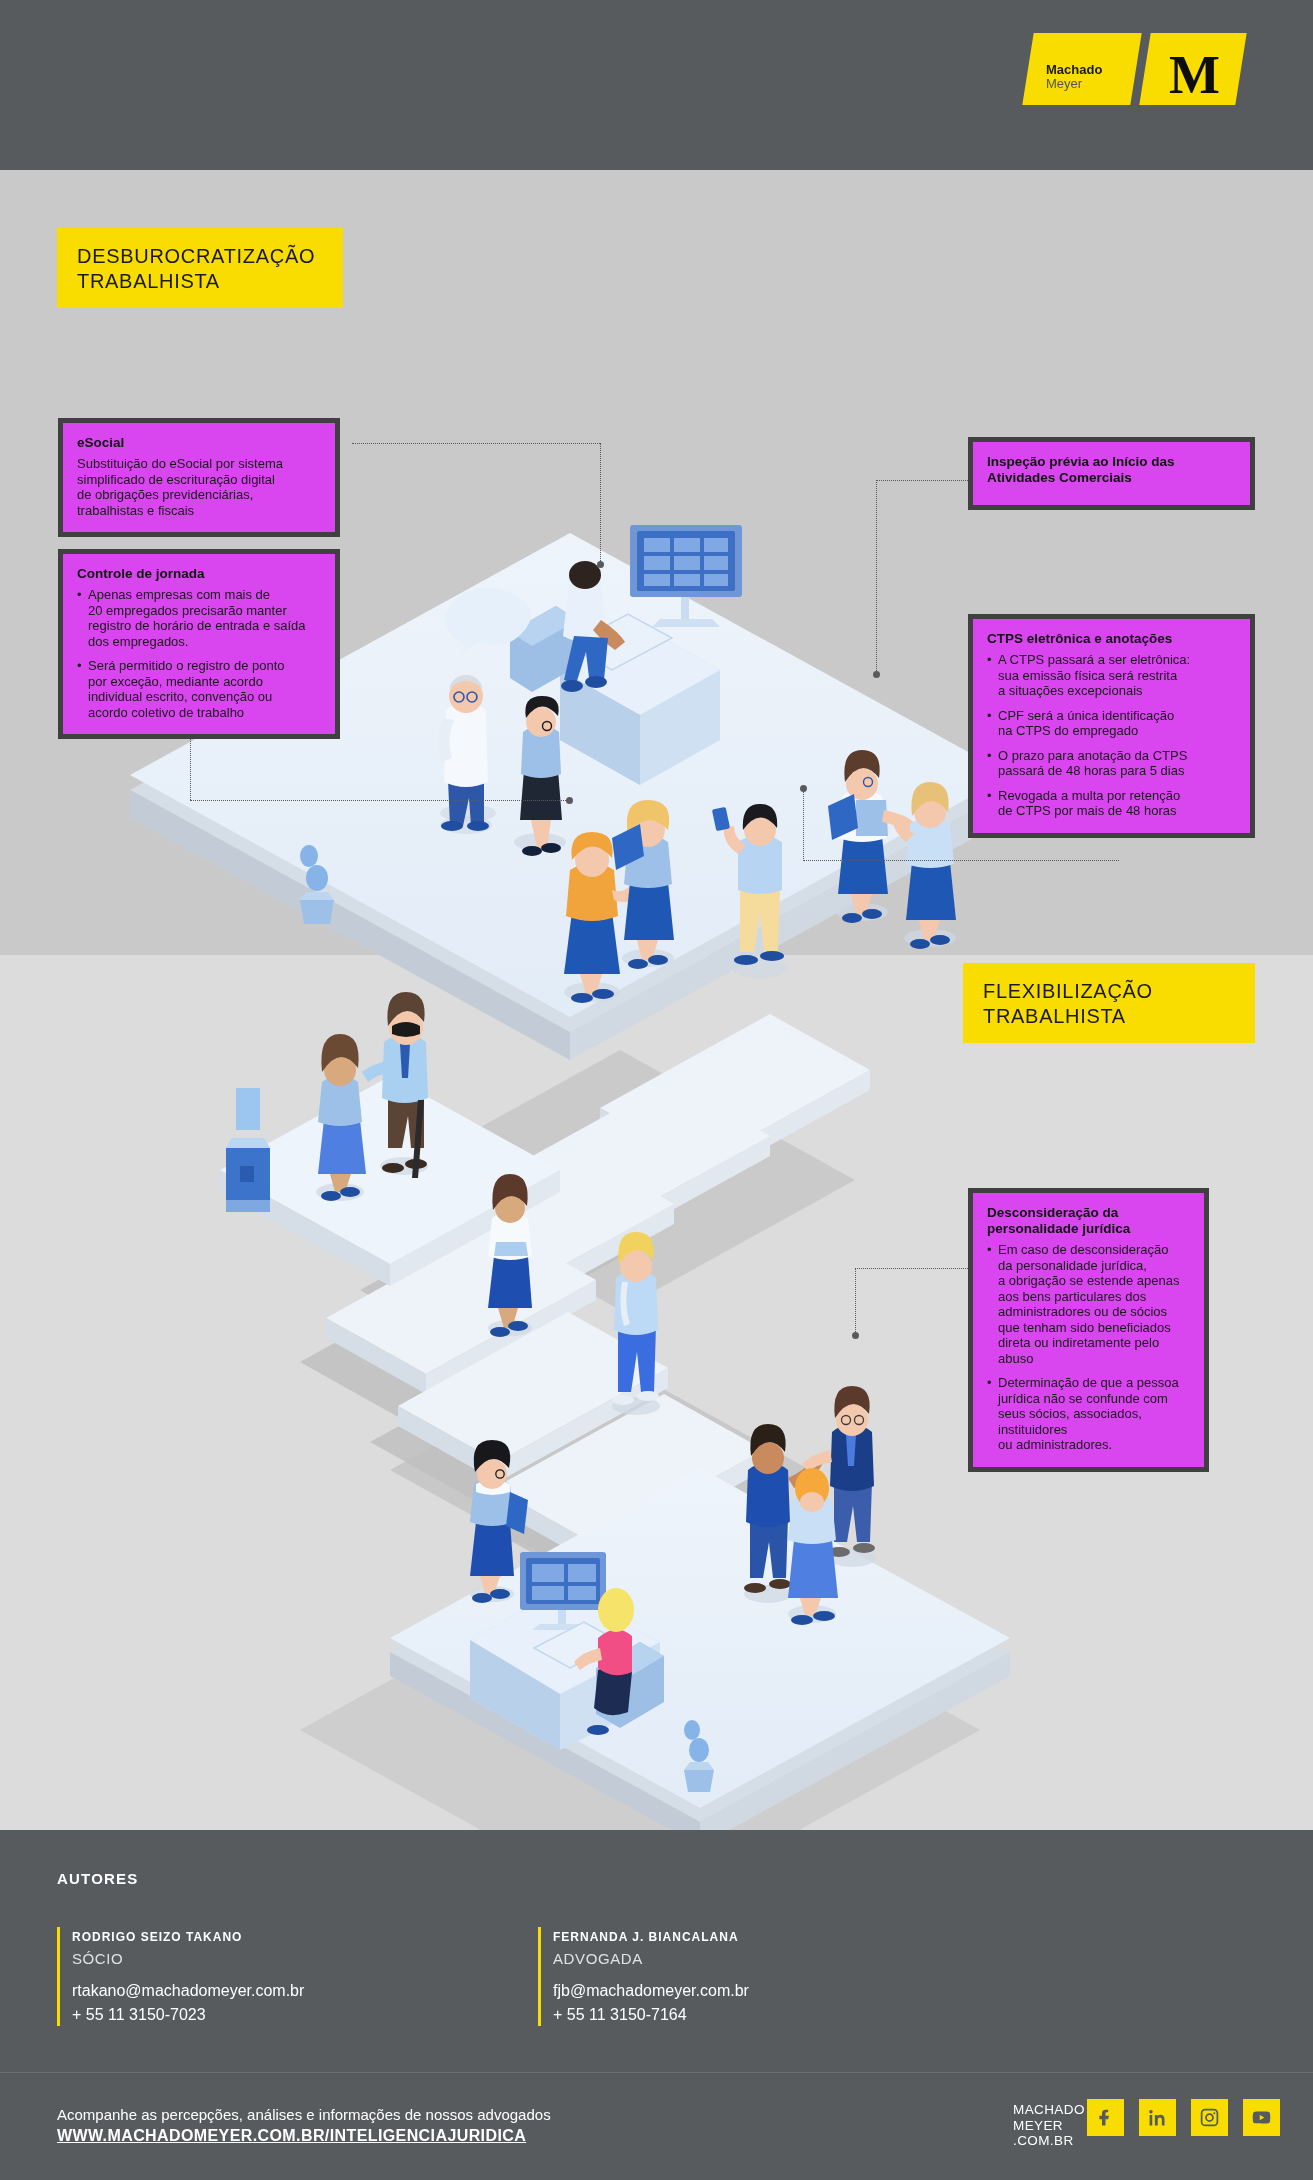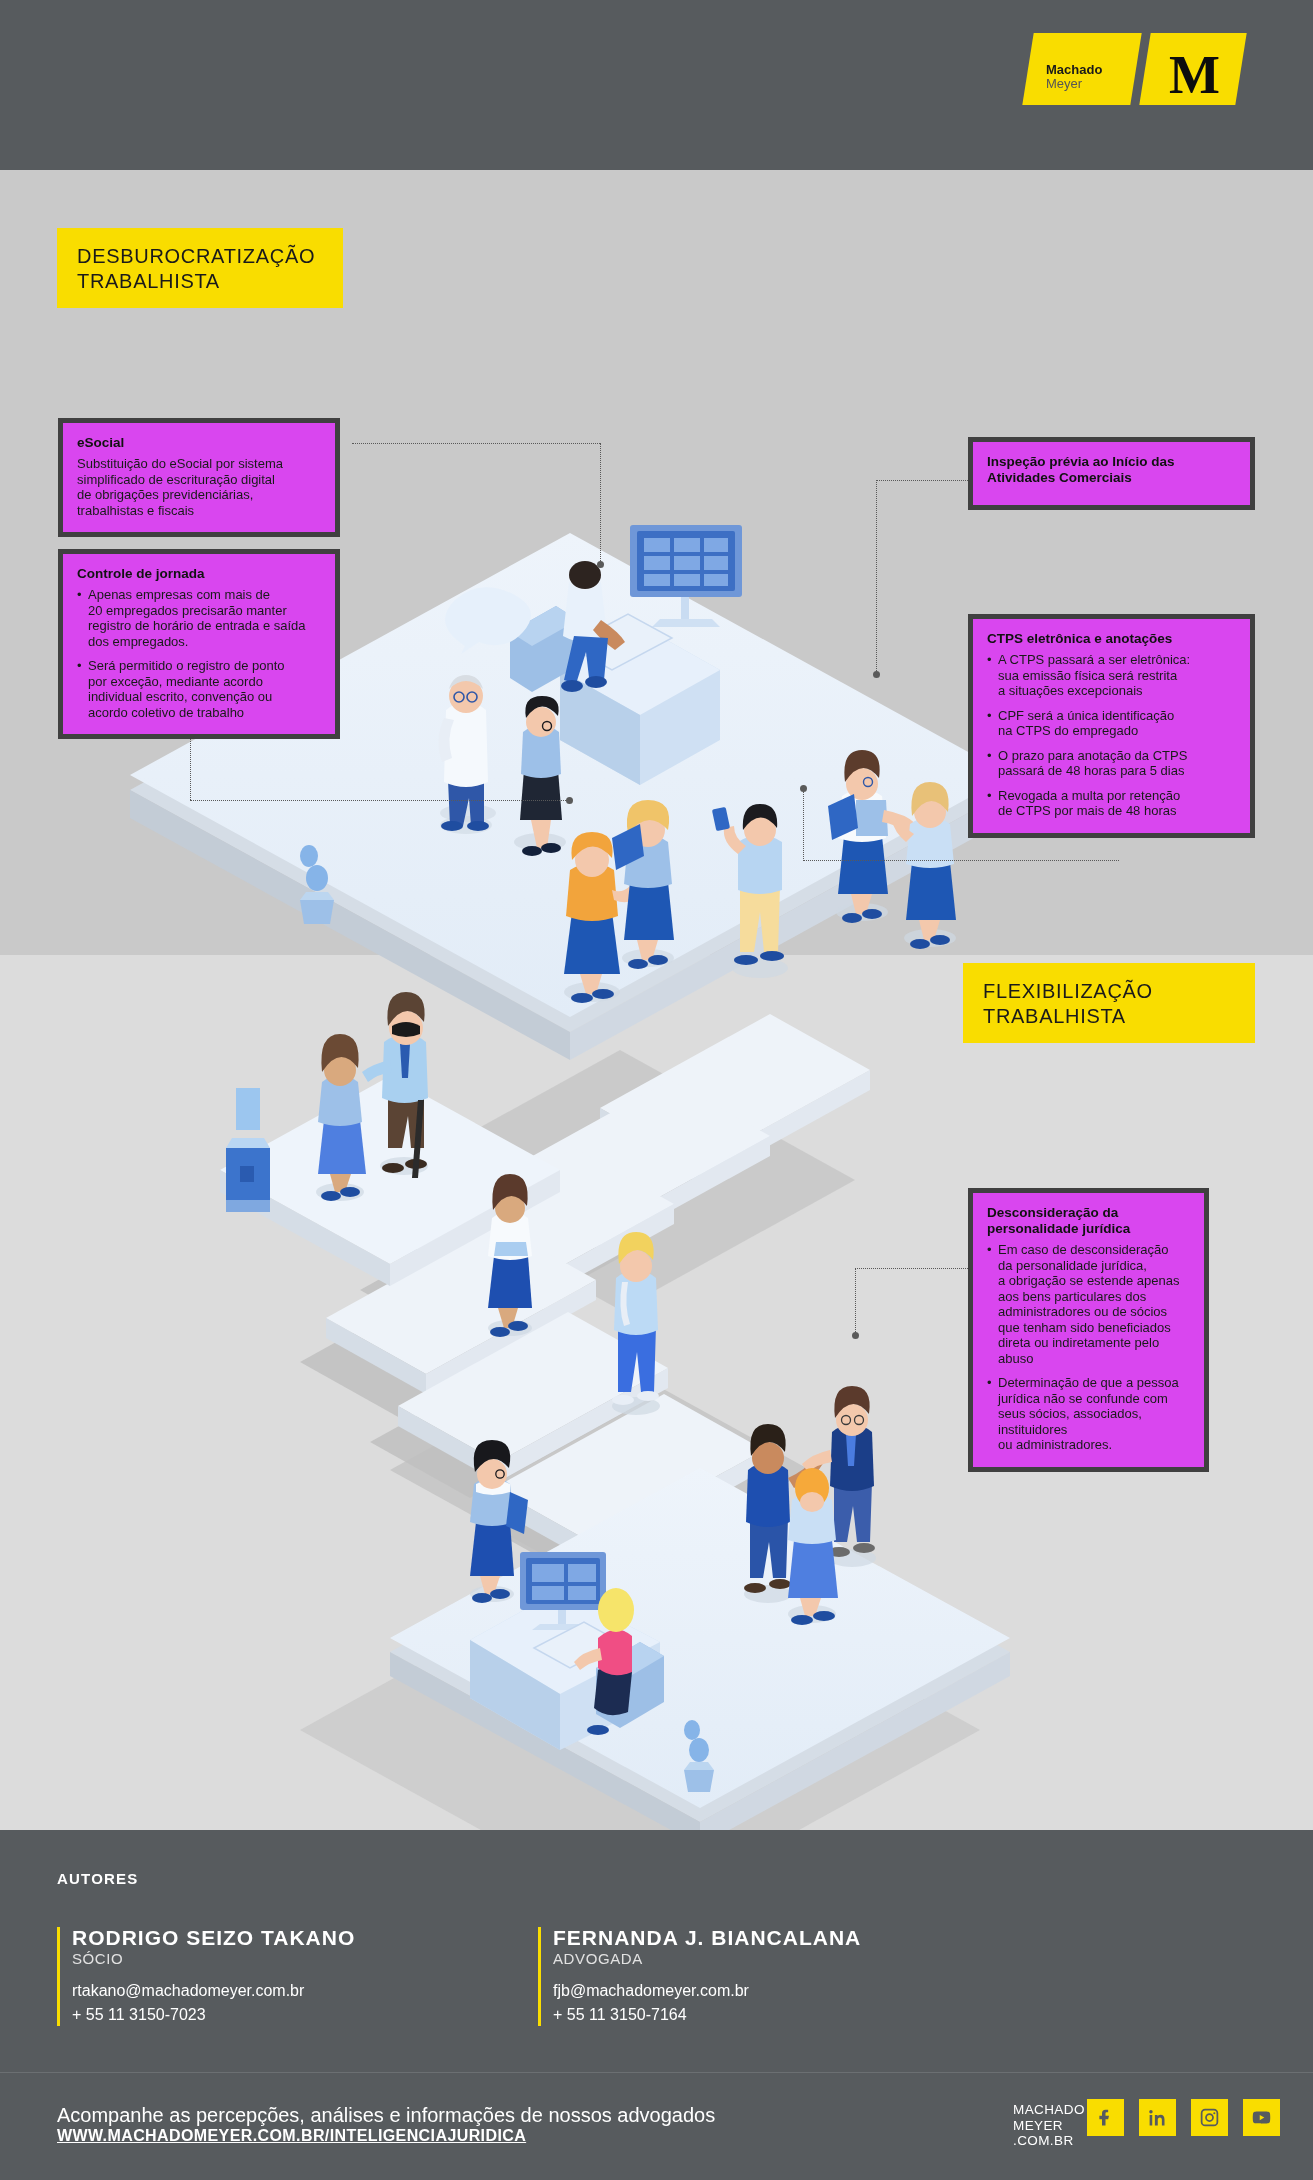--- a/index.html
+++ b/index.html
@@ -121,38 +121,38 @@
     position:absolute; left:57px; top:40px;
     color:#ffffff; font-size:15px; font-weight:bold; letter-spacing:1.2px;
   }
   .author {
     position:absolute; top:97px;
     border-left:3px solid #f9dd00; padding-left:12px;
   }
   #author-1 { left:57px; width:420px; }
   #author-2 { left:538px; width:420px; }
   .author-name {
-    color:#ffffff; font-size:21px; font-weight:bold; letter-spacing:1px;
+    color:#ffffff; font-size:12px; font-weight:bold; letter-spacing:1px;
     line-height:21px;
   }
   .author-role {
     color:#e2e2e2; font-size:15px; line-height:21px; letter-spacing:0.6px;
   }
   .author-mail {
     color:#ffffff; font-size:16px; line-height:25px; margin-top:9px;
   }
   .author-phone { color:#ffffff; font-size:16px; line-height:23px; }
 
   .footer-divider {
     position:absolute; left:0; top:242px; width:1313px; height:1px;
     background:#6b6f72;
   }
   .footer-follow {
     position:absolute; left:57px; top:272px;
-    color:#ffffff; font-size:20px; line-height:26px;
+    color:#ffffff; font-size:15px; line-height:26px;
   }
   .footer-site {
     position:absolute; left:57px; top:297px;
     color:#ffffff; font-size:16px; font-weight:bold; letter-spacing:0.4px;
     text-decoration:underline;
   }
   .footer-brand {
     position:absolute; left:1013px; top:272px;
     color:#ffffff; font-size:13.5px; line-height:15.5px; letter-spacing:0.4px;
   }

